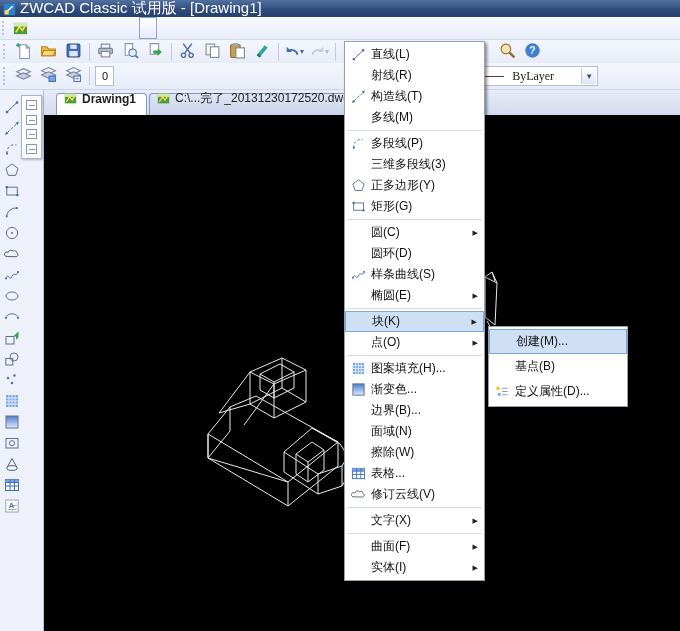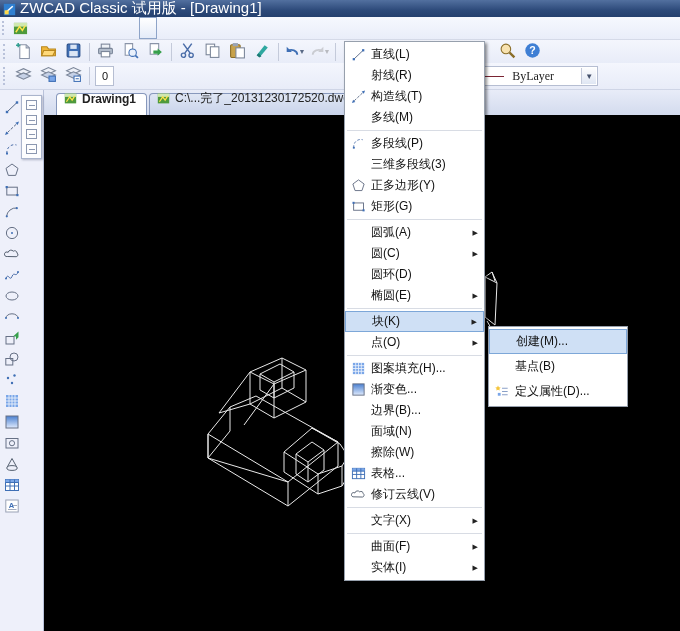--- a/index.html
+++ b/index.html
@@ -593,29 +593,35 @@
             <rect x="12.3" y="11" width="2.2" height="2.2" fill="#3f6fb5"></rect>
           </svg>
         </span>
       <span class="lbl">矩形(G)</span>
     </div>
       <div class="msep">
         <i></i>
       </div>
       <div class="mi has-sub">
       <span class="mico"></span>
-      <span class="lbl">圆弧(A)</span>
-    </div>
-      <div class="mi has-sub">
-      <span class="mico"></span>
       <span class="lbl">圆(C)</span>
     </div>
       <div class="mi">
       <span class="mico"></span>
       <span class="lbl">圆环(D)</span>
+    </div>
+      <div class="mi">
+      <span class="mico">
+          <svg viewBox="0 0 16 16" xmlns="http://www.w3.org/2000/svg">
+            <path d="M2 11.5c2-6.5 4 3.5 6-2s4 1.5 6-4.5" fill="none" stroke="#4a6da8"></path>
+            <circle cx="2" cy="11.5" r="1" fill="#3f6fb5"></circle>
+            <circle cx="14" cy="5" r="1" fill="#3f6fb5"></circle>
+          </svg>
+        </span>
+      <span class="lbl">样条曲线(S)</span>
     </div>
       <div class="mi has-sub">
       <span class="mico"></span>
       <span class="lbl">椭圆(E)</span>
     </div>
       <div class="msep">
         <i></i>
       </div>
       <div class="mi hl has-sub">
       <span class="mico"></span>

